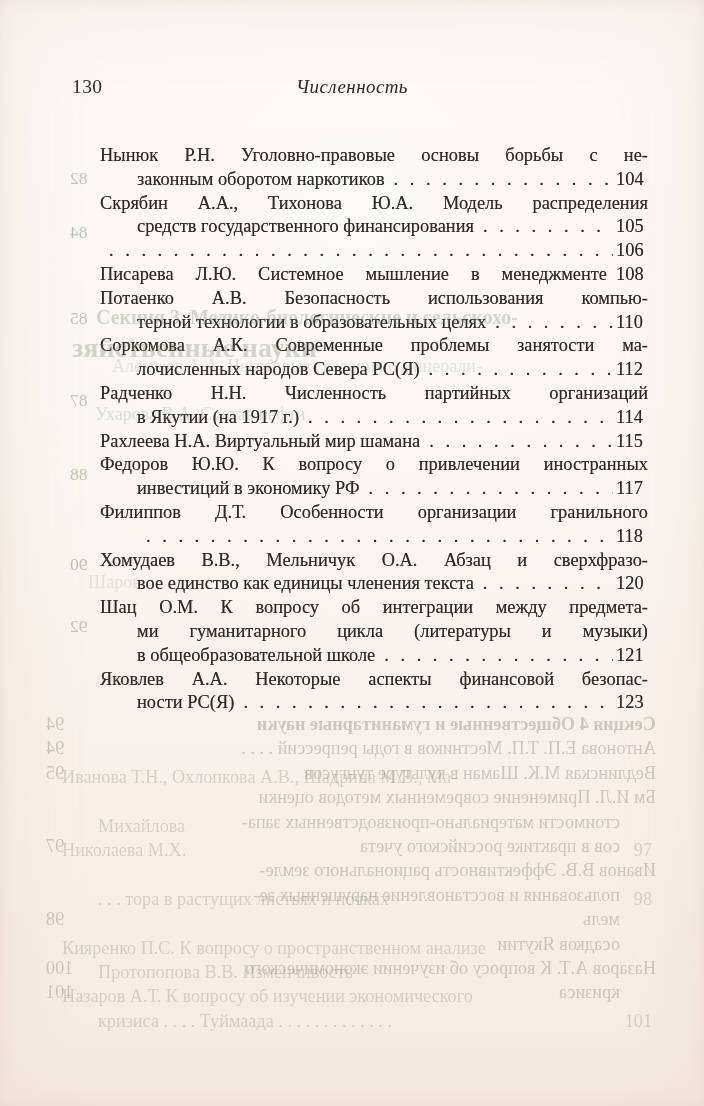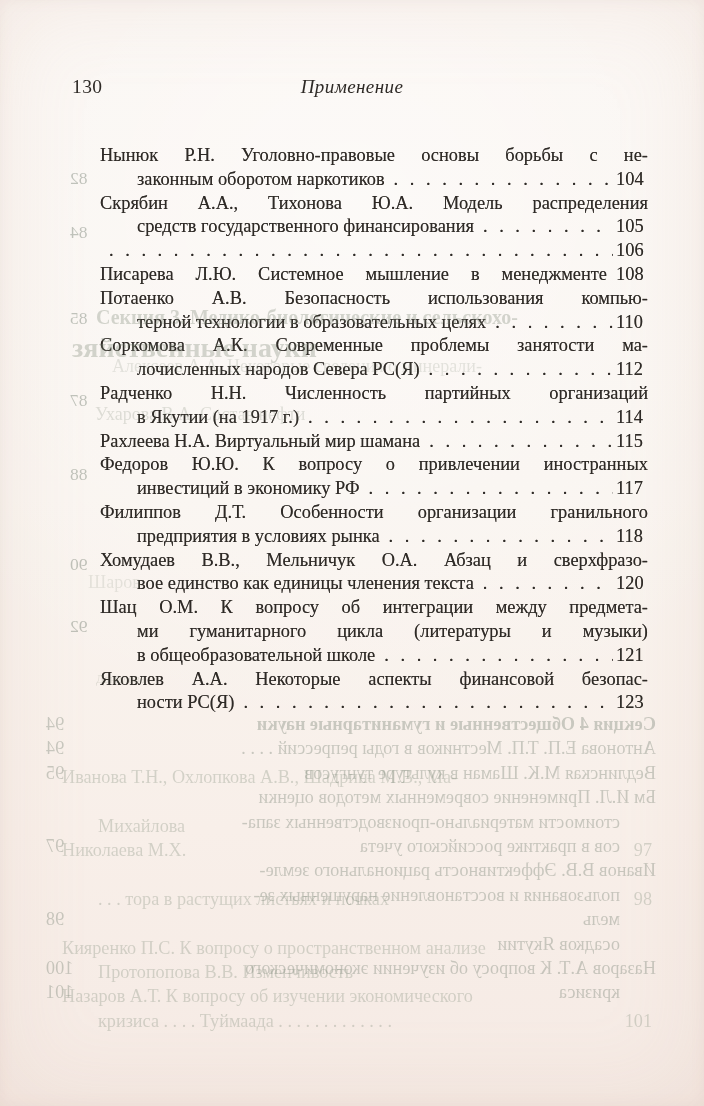--- a/index.html
+++ b/index.html
@@ -38,21 +38,21 @@
   .bottom-m{left:46px;right:48px;top:712px;transform:scaleX(-1);opacity:.34;color:#6e7a6c;}
   .bottom-n{left:62px;right:52px;top:716px;opacity:.30;color:#7e8b79;filter:blur(.4px);}
   .g-bold{font-weight:bold;}
 </style>
 </head>
 <body>
 
 <div class="page">
   <div class="hdr">
     <span class="folio">130</span>
-    <div class="rtitle">Применение</div>
+    <div class="rtitle">Численность</div>
   </div>
 
   <div class="toc">
       <div class="toc-entry">
         <div class="line justify">Нынюк Р.Н. Уголовно-правовые основы борьбы с не-</div>
         <div class="line leader-line cont">
           <span class="t">законным оборотом наркотиков</span>
           <span class="leader">. . . . . . . . . . . . . . . . . . . . . . . . . . . . . . . . . . . . . . . . . . . . . . . . . . . . . . . . . . . . </span>
           <span class="num">104</span>
         </div>
@@ -112,21 +112,20 @@
         <div class="line justify">Федоров Ю.Ю. К вопросу о привлечении иностранных</div>
         <div class="line leader-line cont">
           <span class="t">инвестиций в экономику РФ</span>
           <span class="leader">. . . . . . . . . . . . . . . . . . . . . . . . . . . . . . . . . . . . . . . . . . . . . . . . . . . . . . . . . . . . </span>
           <span class="num">117</span>
         </div>
       </div>
       <div class="toc-entry">
         <div class="line justify">Филиппов Д.Т. Особенности организации гранильного</div>
         <div class="line leader-line cont">
-          <span class="t">предприятия в условиях рынка</span>
           <span class="leader">. . . . . . . . . . . . . . . . . . . . . . . . . . . . . . . . . . . . . . . . . . . . . . . . . . . . . . . . . . . . </span>
           <span class="num">118</span>
         </div>
       </div>
       <div class="toc-entry">
         <div class="line justify">Хомудаев В.В., Мельничук О.А. Абзац и сверхфразо-</div>
         <div class="line leader-line cont">
           <span class="t">вое единство как единицы членения текста</span>
           <span class="leader">. . . . . . . . . . . . . . . . . . . . . . . . . . . . . . . . . . . . . . . . . . . . . . . . . . . . . . . . . . . . </span>
           <span class="num">120</span>

